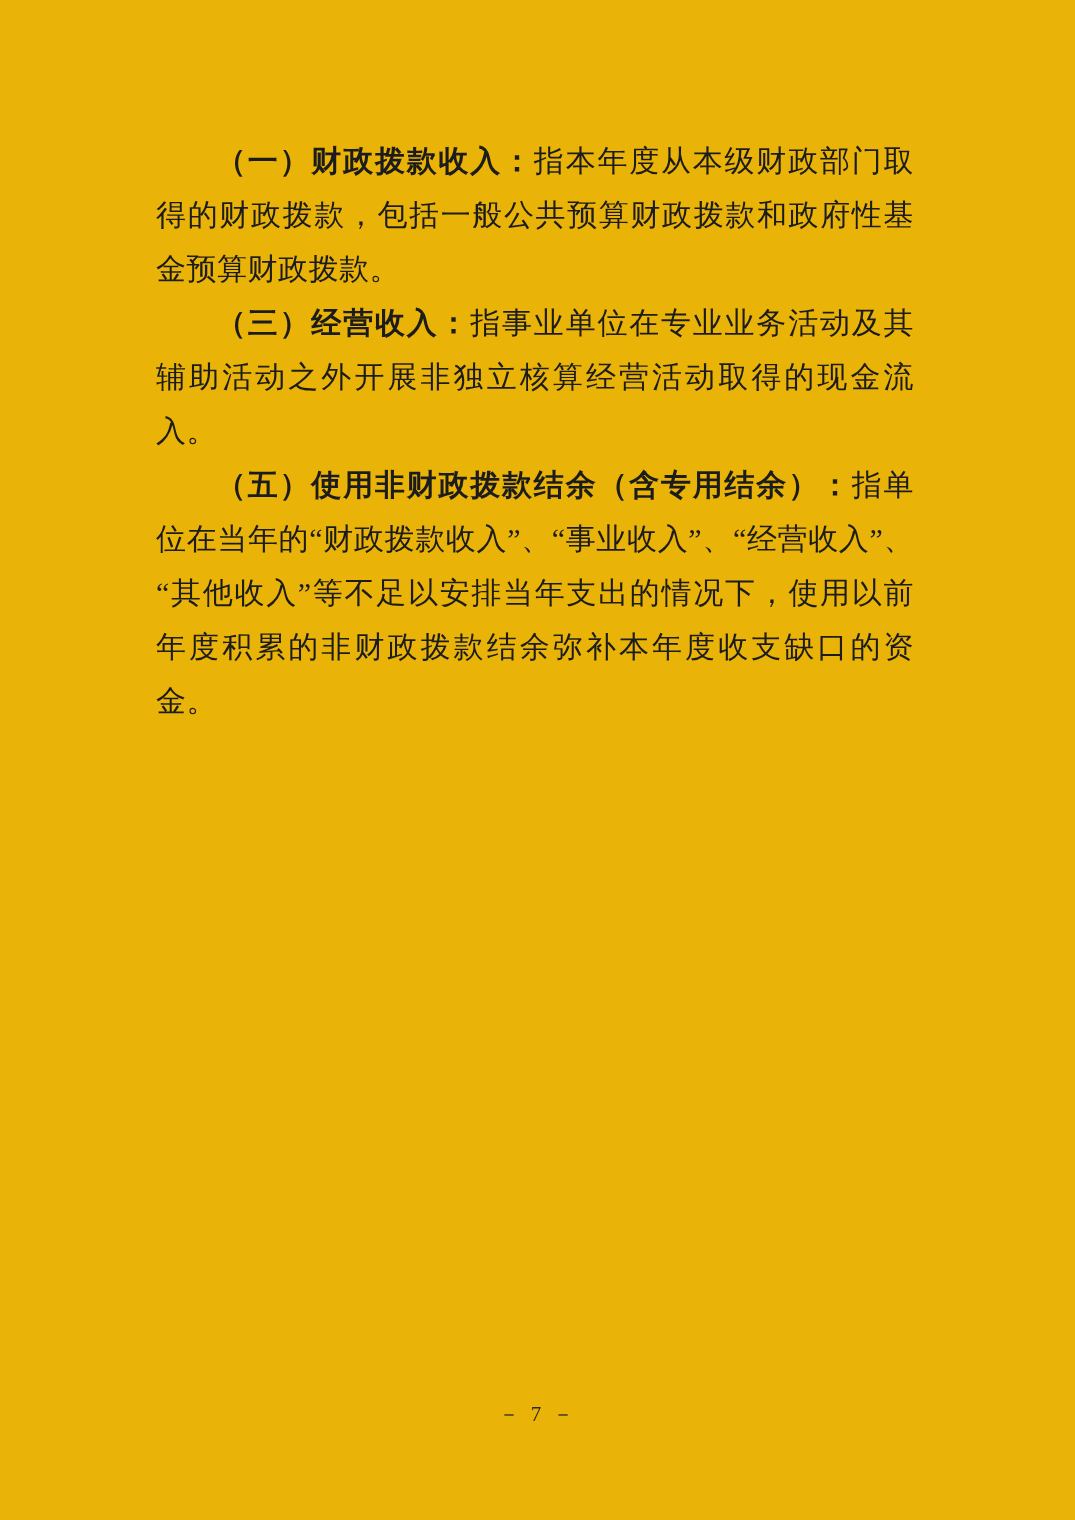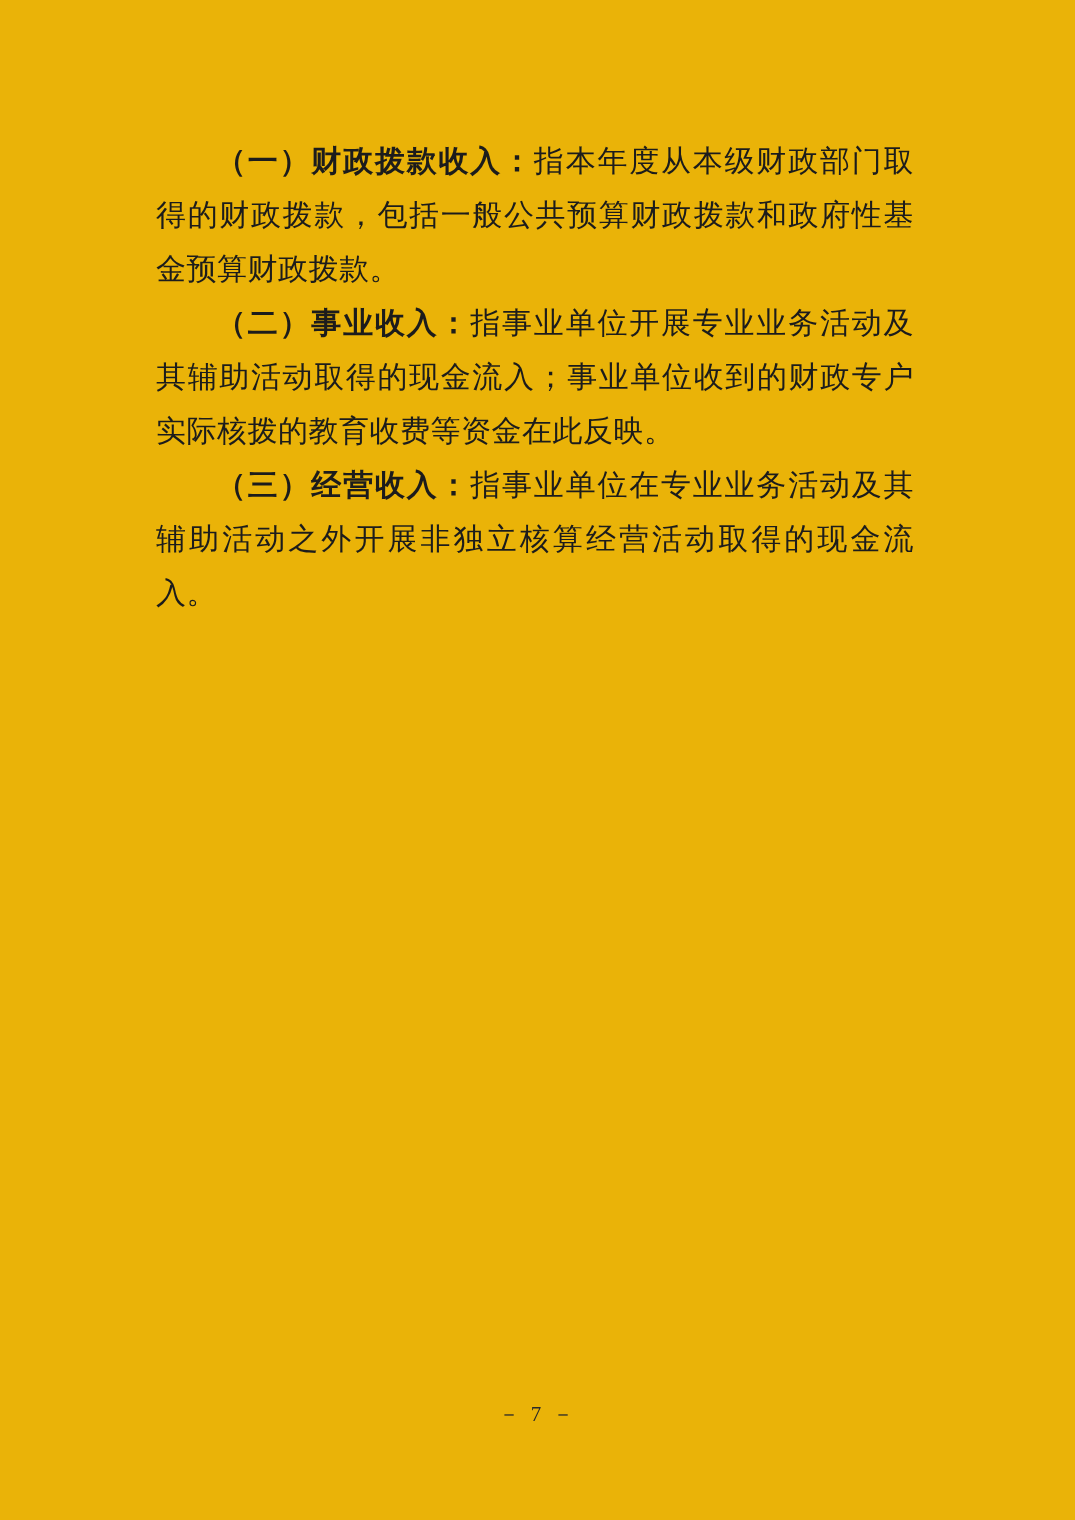--- a/index.html
+++ b/index.html
@@ -47,25 +47,25 @@
   }
 </style>
 </head>
 <body>
 
 <div class="page">
   <div class="content">
 
     <p class="para"><span class="head">（一）财政拨款收入：</span><span class="body-text">指本年度从本级财政部门取得的财政拨款，包括一般公共预算财政拨款和政府性基金预算财政拨款。</span></p>
 
-    <p class="para"><span class="head">（二）事业收入：</span><span class="body-text">指事业单位开展专业业务活动及其辅助活动取得的现金流入；事业单位收到的财政专户实际核拨的教育收费等资金在此反映。</span></p>
 
     <p class="para"><span class="head">（三）经营收入：</span><span class="body-text">指事业单位在专业业务活动及其辅助活动之外开展非独立核算经营活动取得的现金流入。</span></p>
 
 
+    <p class="para"><span class="head">（五）使用非财政拨款结余（含专用结余）：</span><span class="body-text">指单位在当年的“财政拨款收入”、“事业收入”、“经营收入”、“其他收入”等不足以安排当年支出的情况下，使用以前年度积累的非财政拨款结余弥补本年度收支缺口的资金。</span></p>
 
 
   </div>
 
   <div class="page-footer">
     <span>－ 7 －</span>
   </div>
 </div>
 
 </body></html>

